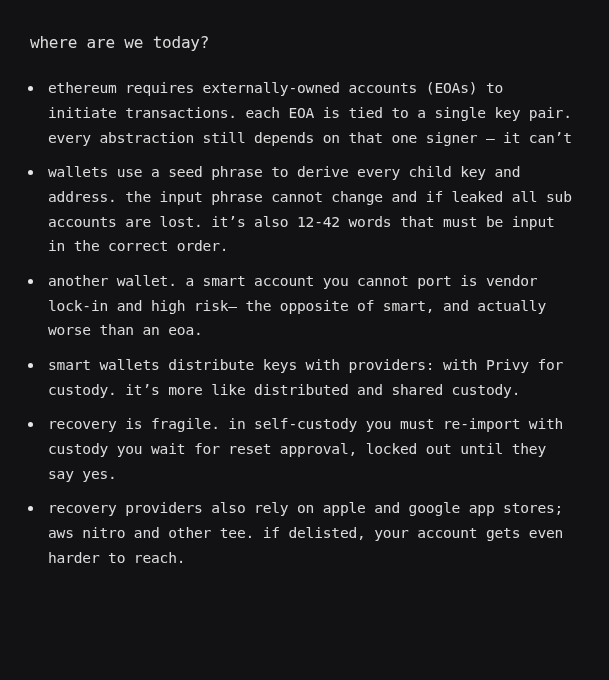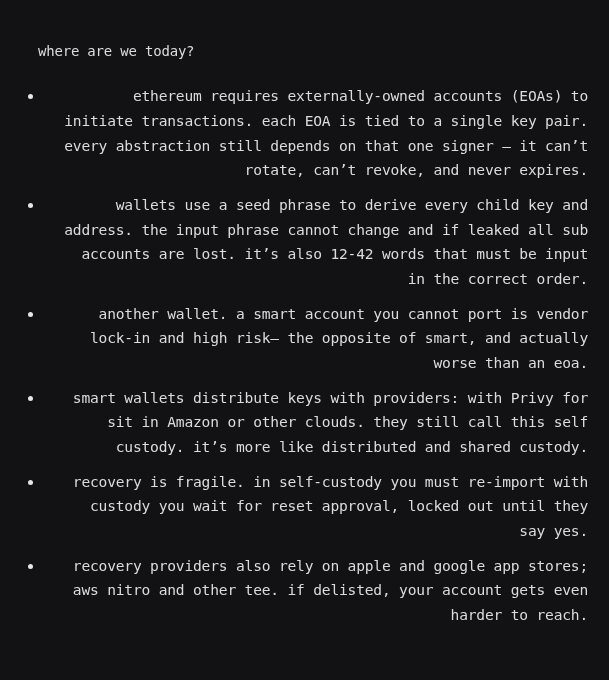--- a/index.html
+++ b/index.html
@@ -14,38 +14,37 @@
       color: #dcdcdc;
       font-family: "DejaVu Sans Mono", "Liberation Mono", monospace;
       font-size: 14.6px;
       letter-spacing: -0.2px;
     }
     .page {
       position: relative;
       padding: 24px 0 0 22px;
     }
     .title {
-      margin: 16px;
+      margin: 8px;
       line-height: 22px;
       font-weight: normal;
-      font-size: 14px;
+      font-size: 16px;
       color: #dcdcdc;
     }
     .list {
       list-style: none;
       margin: 22px 0 0 0;
       padding: 0;
     }
     .item {
       position: relative;
       padding-left: 26px;
       line-height: 24.8px;
       margin-bottom: 9.6px;
       width: 540px;
-      text-align: right;
     }
     .bullet {
       position: absolute;
       left: 6px;
       top: 10px;
       width: 5px;
       height: 5px;
       border-radius: 50%;
       background: #e6e6e6;
     }
@@ -58,39 +57,37 @@
 <body>
 
 <div class="page">
   <h2 class="title">where are we today?</h2>
   <ul class="list">
     <li class="item">
       <span class="bullet"></span>
       <span class="line">ethereum requires externally-owned accounts (EOAs) to</span>
       <span class="line">initiate transactions. each EOA is tied to a single key pair.</span>
       <span class="line">every abstraction still depends on that one signer — it can’t</span>
-      <span class="line">rotate, can’t revoke, and never expires.</span>
     </li>
     <li class="item">
       <span class="bullet"></span>
       <span class="line">wallets use a seed phrase to derive every child key and</span>
       <span class="line">address. the input phrase cannot change and if leaked all sub</span>
       <span class="line">accounts are lost. it’s also 12-42 words that must be input</span>
       <span class="line">in the correct order.</span>
     </li>
     <li class="item">
       <span class="bullet"></span>
       <span class="line">another wallet. a smart account you cannot port is vendor</span>
       <span class="line">lock-in and high risk— the opposite of smart, and actually</span>
       <span class="line">worse than an eoa.</span>
     </li>
     <li class="item">
       <span class="bullet"></span>
       <span class="line">smart wallets distribute keys with providers: with Privy for</span>
-      <span class="line">sit in Amazon or other clouds. they still call this self</span>
       <span class="line">custody. it’s more like distributed and shared custody.</span>
     </li>
     <li class="item">
       <span class="bullet"></span>
       <span class="line">recovery is fragile. in self-custody you must re-import with</span>
       <span class="line">custody you wait for reset approval, locked out until they</span>
       <span class="line">say yes.</span>
     </li>
     <li class="item">
       <span class="bullet"></span>

